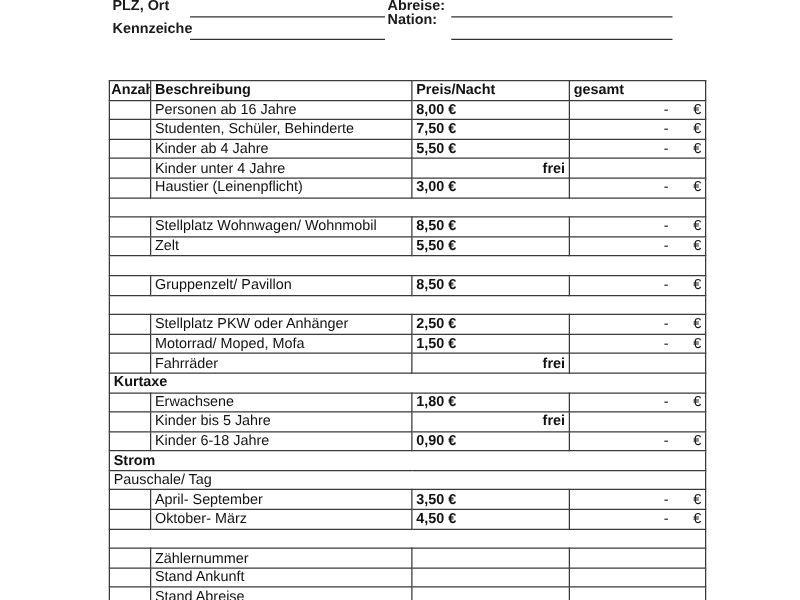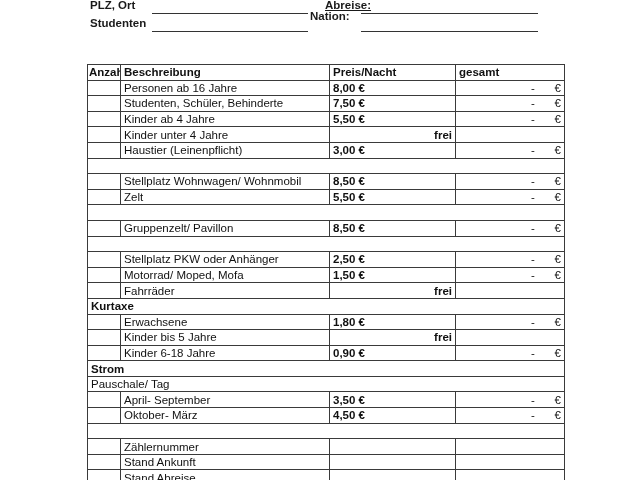--- a/index.html
+++ b/index.html
@@ -20,24 +20,24 @@
   td.center { text-align:left; }
   .dash { display:inline-block; width:20px; text-align:left; }
   .euro { display:inline-block; width:10px; text-align:right; }
   tr.spacer td { border-left:1px solid #3a3a3a; border-right:1px solid #3a3a3a; }
 </style>
 </head>
 <body>
 
 <div class="hdr" style="left:90px;top:-1px;">PLZ, Ort</div>
 <div class="uline" style="left:152px;top:13px;width:156px;"></div>
-<div class="hdr" style="left:325px;top:-1px;text-decoration:underline;">Abreise:</div>
+<div class="hdr" style="left:310px;top:-1px;">Abreise:</div>
 <div class="uline" style="left:361px;top:13px;width:177px;"></div>
 
-<div class="hdr" style="left:90px;top:17px;">Studenten</div>
+<div class="hdr" style="left:90px;top:17px;">Kennzeiche</div>
 <div class="uline" style="left:152px;top:31px;width:156px;"></div>
 <div class="hdr" style="left:310px;top:10px;">Nation:</div>
 <div class="uline" style="left:361px;top:31px;width:177px;"></div>
 
 <table class="form">
   <tbody id="tbody">
     <tr>
       <td class="c-anz b" style="padding:0 1px;">Anzahl</td>
       <td class="c-desc b">Beschreibung</td>
       <td class="c-price center">Preis/Nacht</td>

